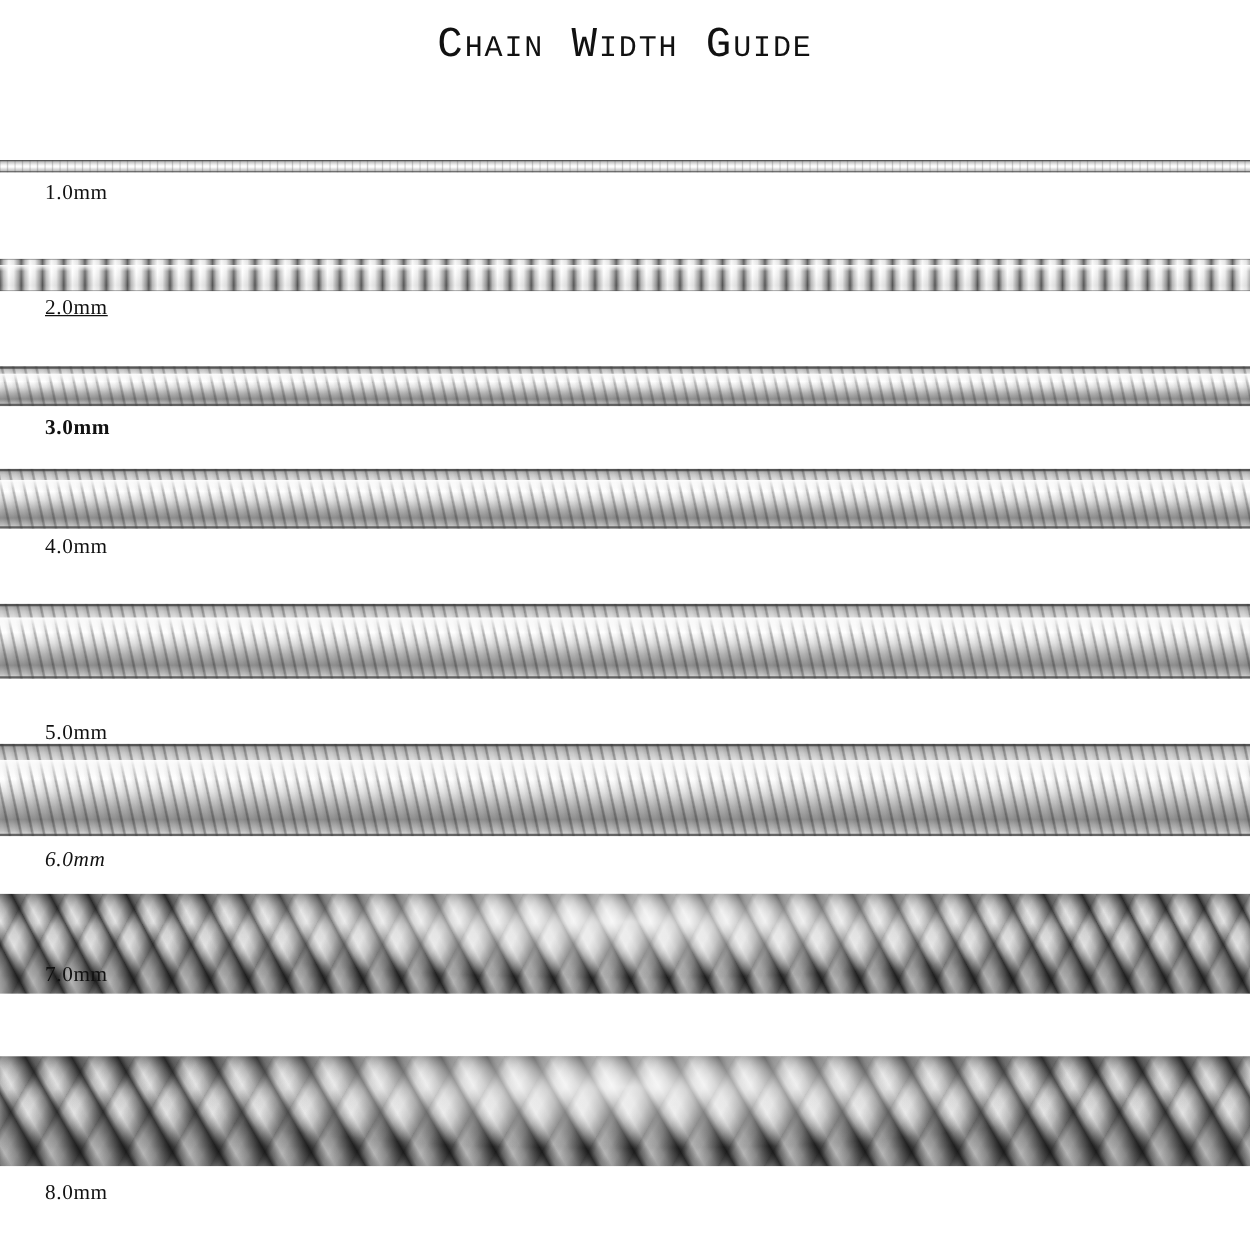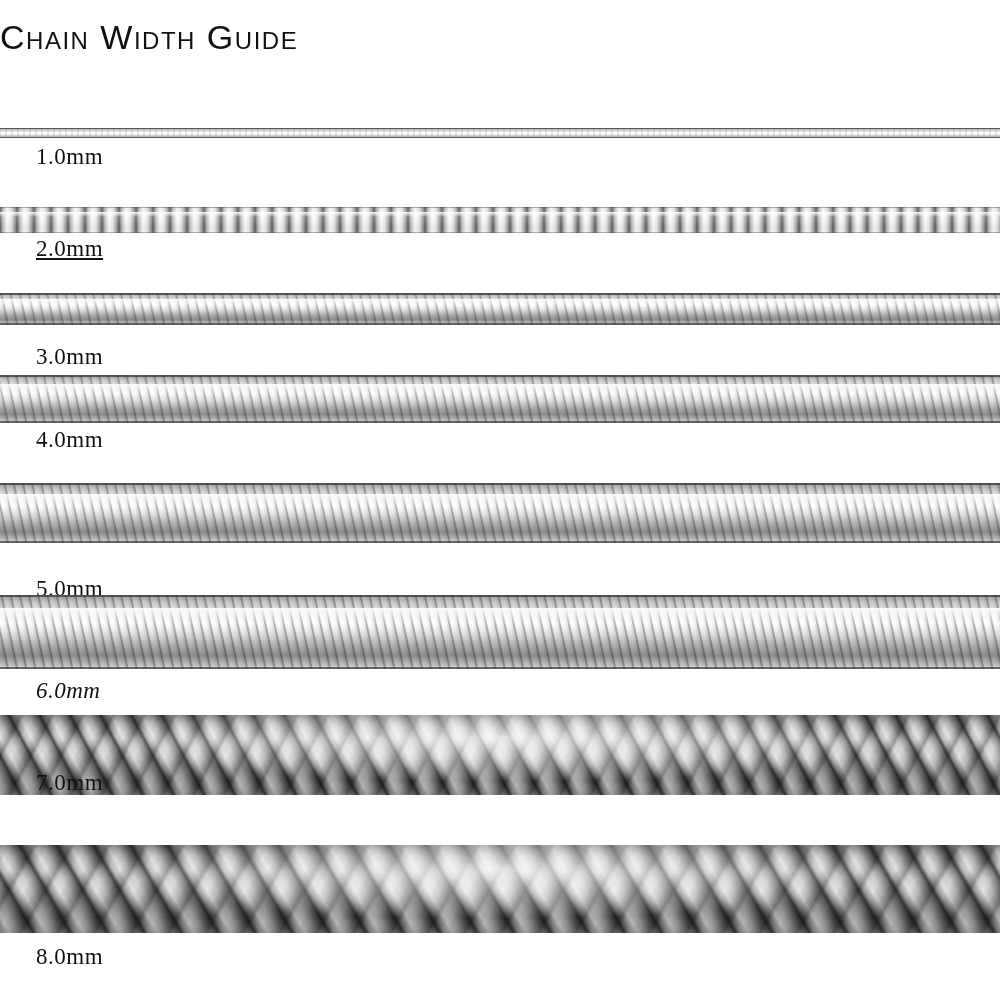--- a/index.html
+++ b/index.html
@@ -14,39 +14,40 @@
     overflow: hidden;
     font-family: "Liberation Serif", serif;
     color: #1a1a1a;
   }
 
   #title {
     position: absolute;
     top: 18px;
     left: 0;
     width: 1000px;
-    font-family: Liberation Sans, sans-serif;
+    text-align: center;
+    font-family: Liberation Mono, monospace;
     font-size: 34px;
     font-variant: small-caps;
     letter-spacing: 1.5px;
     color: #111111;
     white-space: nowrap;
   }
 
   .chain-strip {
     position: absolute;
     left: 0;
     width: 1000px;
     overflow: hidden;
   }
 
   .chain-label {
     position: absolute;
     font-family: "Liberation Serif", serif;
-    font-size: 23px;
+    font-size: 17px;
     color: #111111;
     letter-spacing: 0.5px;
     white-space: nowrap;
   }
 
   
 
   
   .body {
     position: absolute;
@@ -200,21 +201,21 @@
 </div>
 <div class="chain-label" style="left:36px;top:236px;text-decoration:underline;">2.0mm</div>
 
 <div class="chain-strip" style="top:293px;height:32px;">
   <div class="body"></div>
   <div class="links-diag" style="opacity:0.55;"></div>
   <div class="sheen"></div>
   <div class="edge-dark-top" style="height:2px;"></div>
   <div class="edge-dark-bottom" style="height:2px;"></div>
 </div>
-<div class="chain-label" style="left:36px;top:344px;">3.0mm</div>
+<div class="chain-label" style="left:36px;top:332px;font-weight:bold;">3.0mm</div>
 
 <div class="chain-strip" style="top:375px;height:48px;">
   <div class="body"></div>
   <div class="links-diag" style="opacity:0.6;"></div>
   <div class="sheen"></div>
   <div class="edge-dark-top" style="height:2px;"></div>
   <div class="edge-dark-bottom" style="height:2px;"></div>
 </div>
 <div class="chain-label" style="left:36px;top:427px;">4.0mm</div>
 

